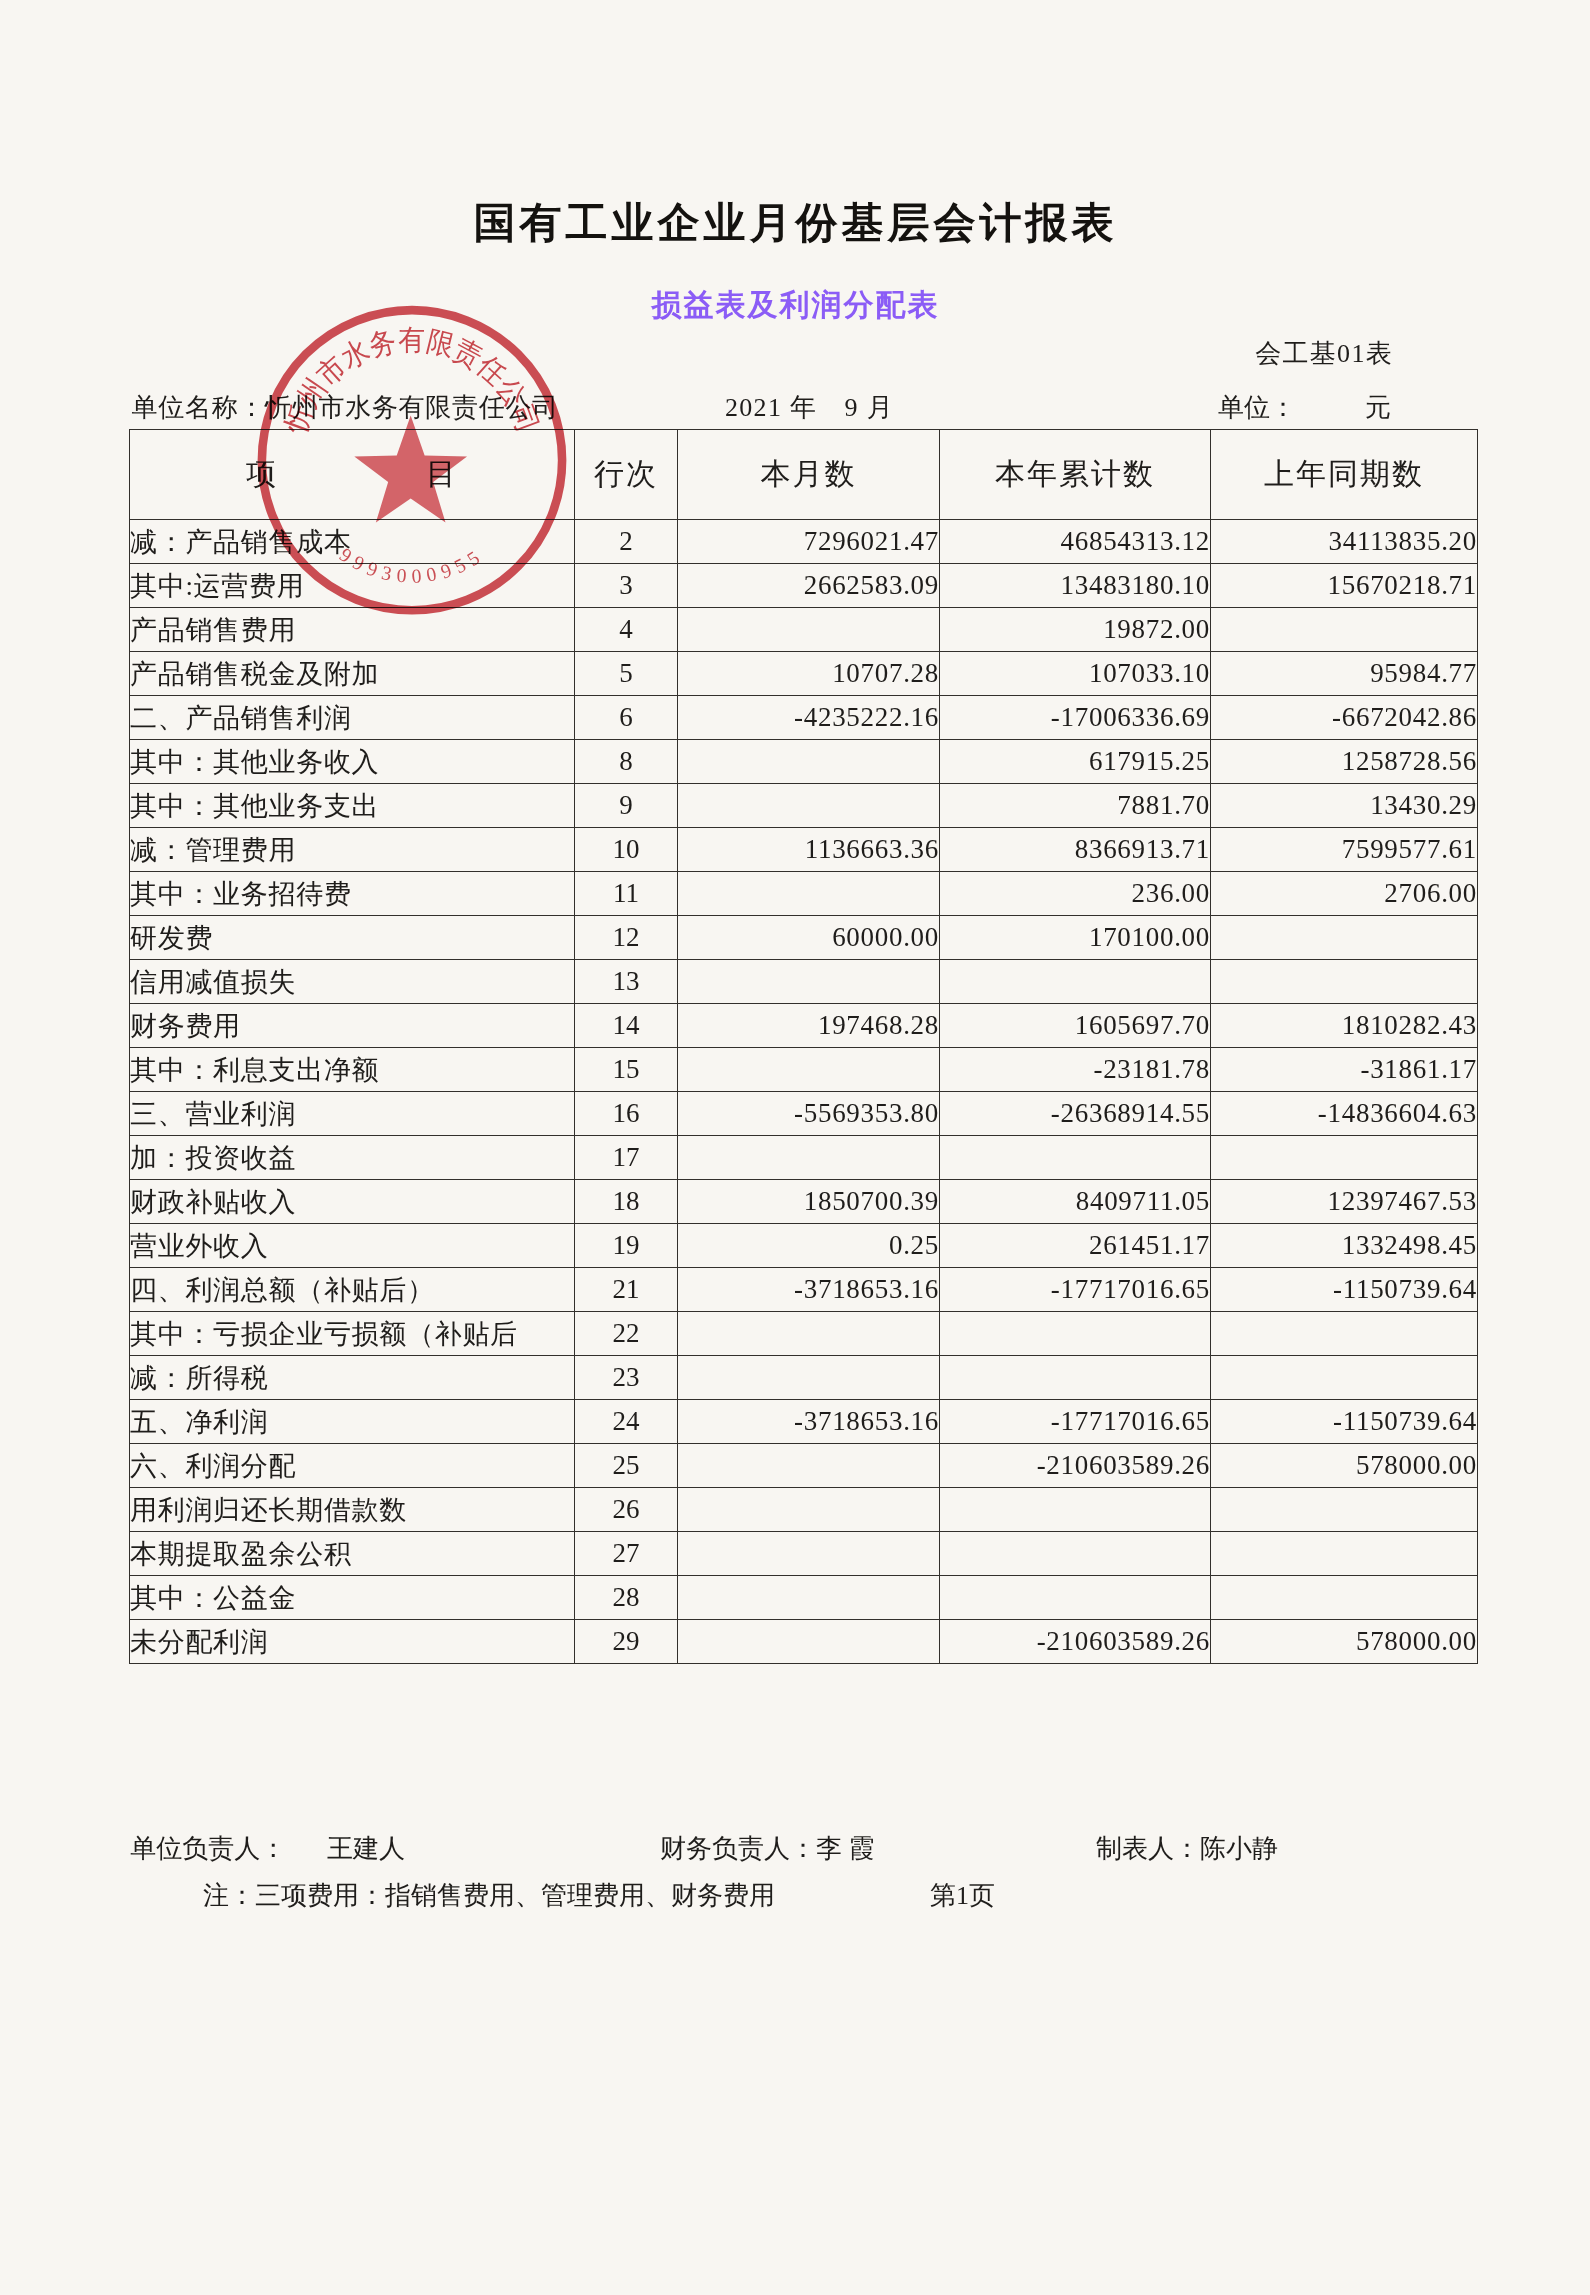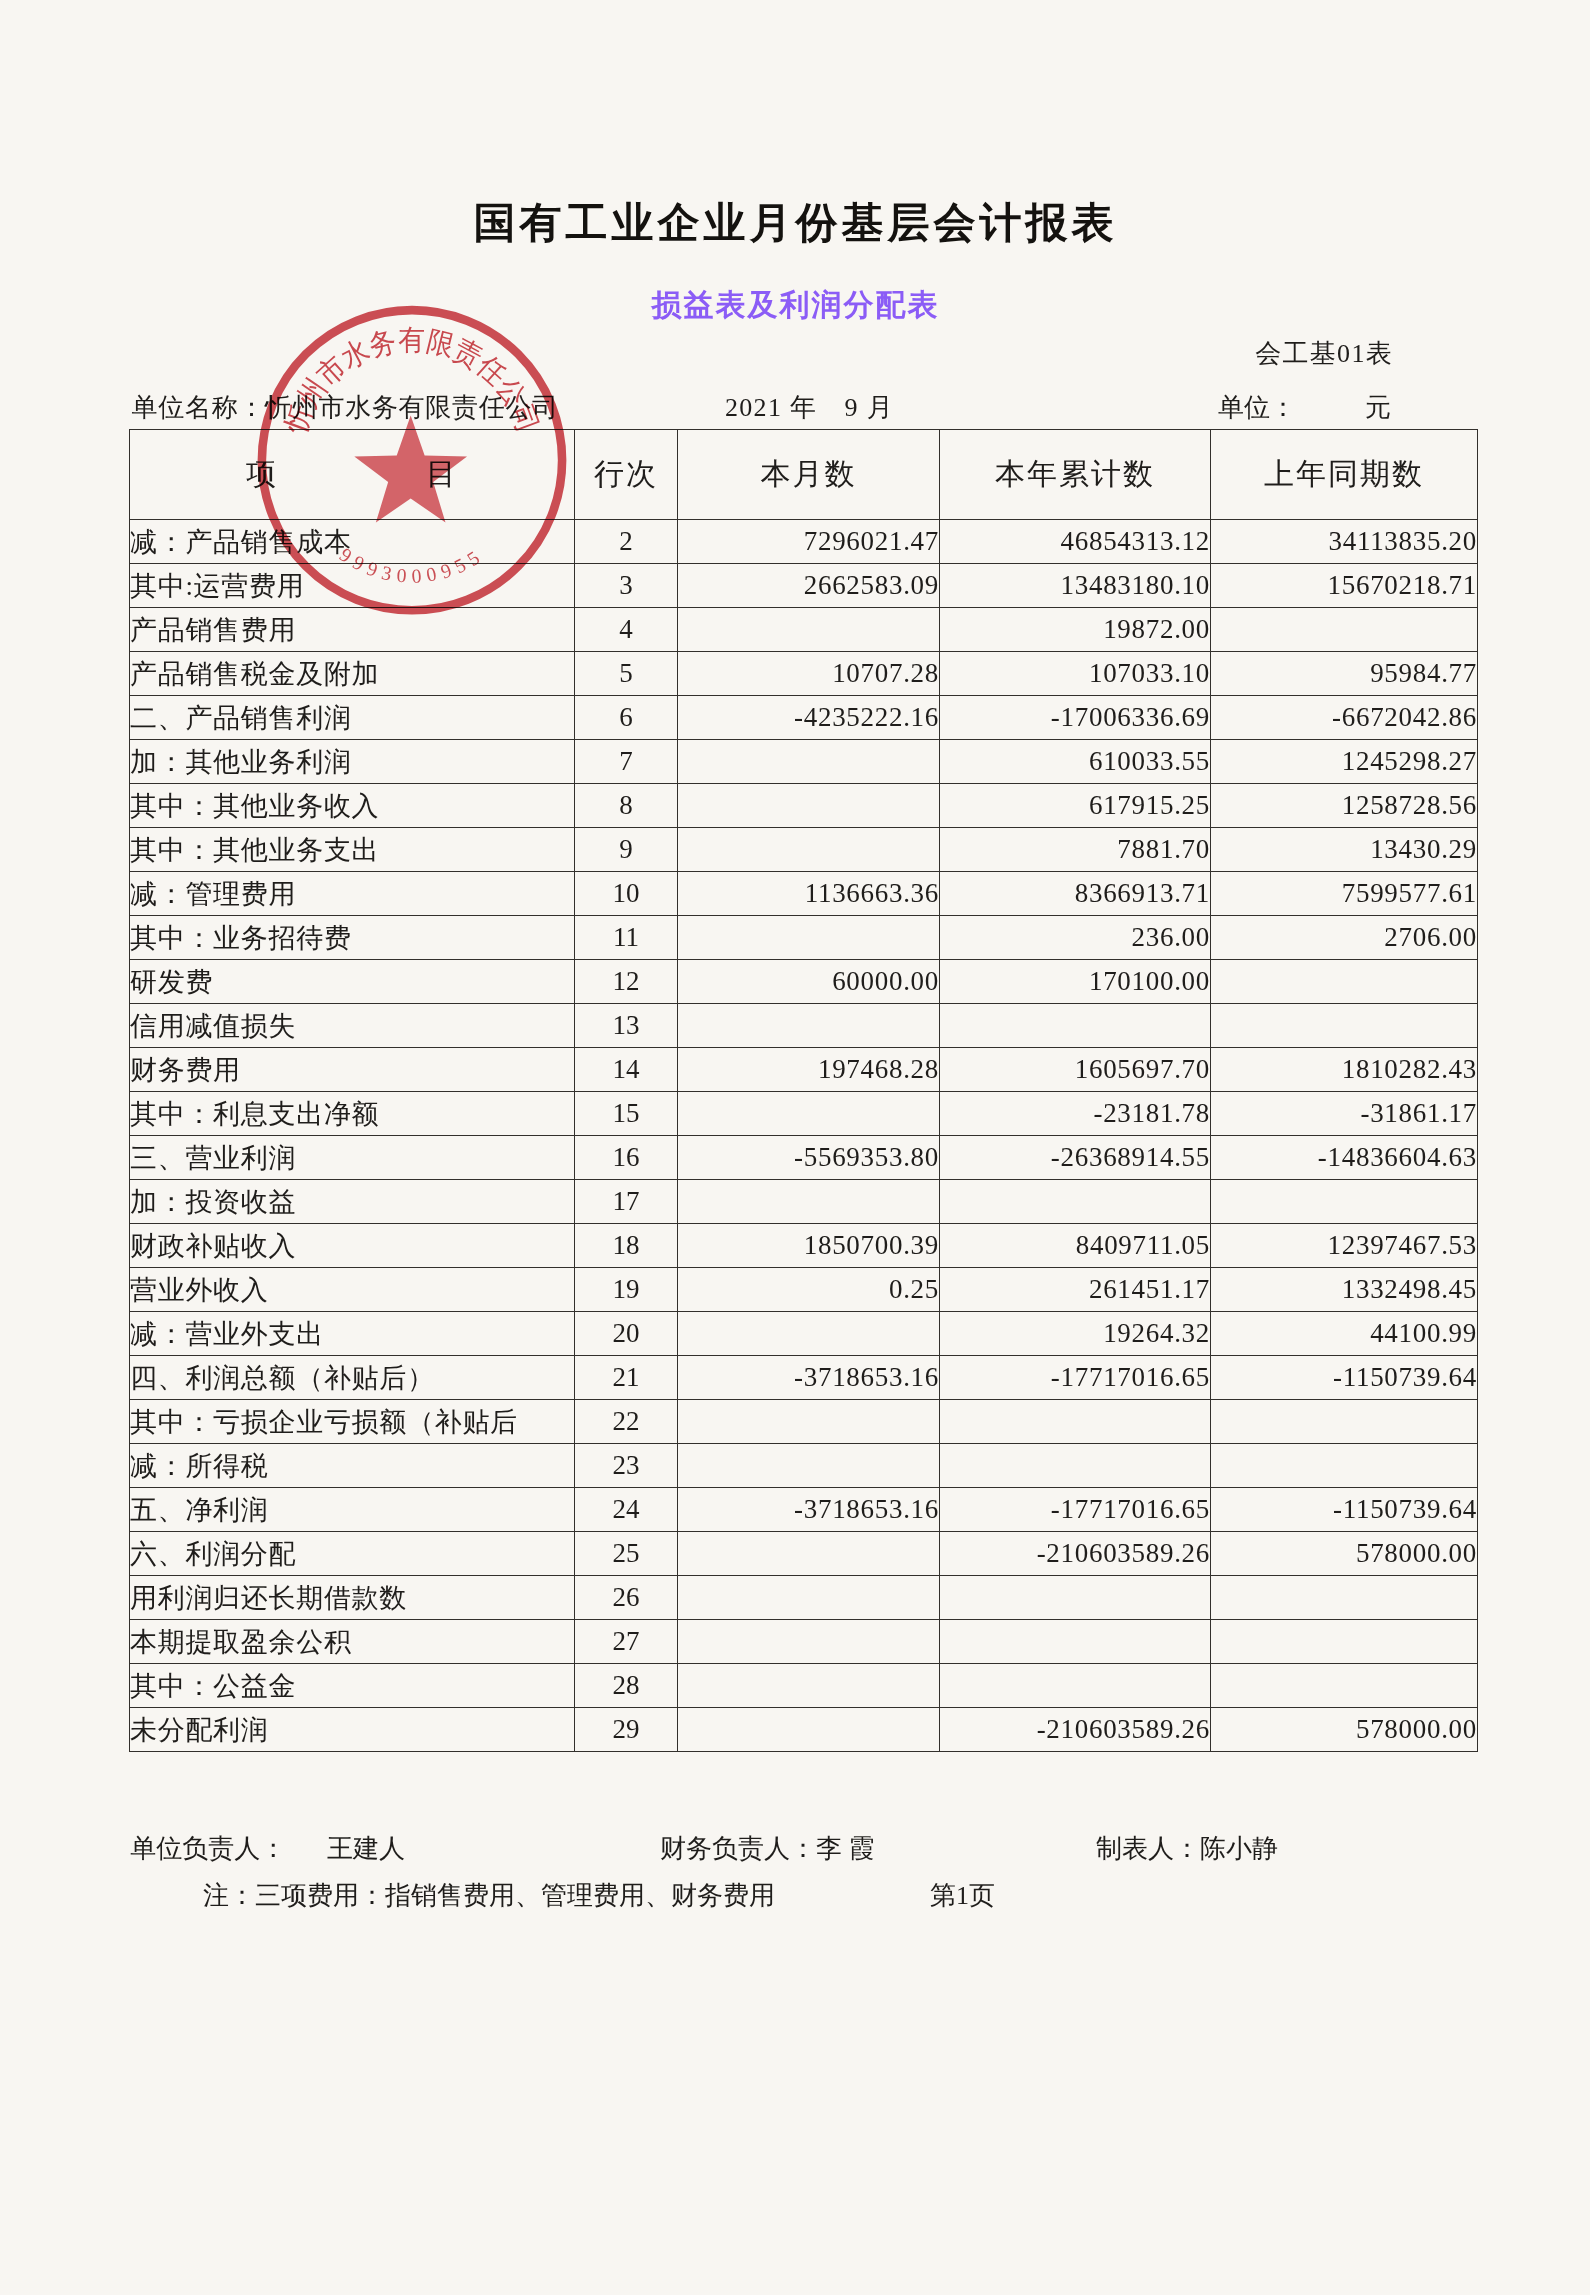--- a/index.html
+++ b/index.html
@@ -150,27 +150,20 @@
             <td class="c-num">95984.77</td>
           </tr>
           <tr>
             <td class="c-item ind0">二、产品销售利润</td>
             <td class="c-line">6</td>
             <td class="c-num">-4235222.16</td>
             <td class="c-num">-17006336.69</td>
             <td class="c-num">-6672042.86</td>
           </tr>
           <tr>
-            <td class="c-item ind1">加：其他业务利润</td>
-            <td class="c-line">7</td>
-            <td class="c-num"></td>
-            <td class="c-num">610033.55</td>
-            <td class="c-num">1245298.27</td>
-          </tr>
-          <tr>
             <td class="c-item ind3">其中：其他业务收入</td>
             <td class="c-line">8</td>
             <td class="c-num"></td>
             <td class="c-num">617915.25</td>
             <td class="c-num">1258728.56</td>
           </tr>
           <tr>
             <td class="c-item ind3">其中：其他业务支出</td>
             <td class="c-line">9</td>
             <td class="c-num"></td>
@@ -239,27 +232,20 @@
             <td class="c-num">1850700.39</td>
             <td class="c-num">8409711.05</td>
             <td class="c-num">12397467.53</td>
           </tr>
           <tr>
             <td class="c-item ind2">营业外收入</td>
             <td class="c-line">19</td>
             <td class="c-num">0.25</td>
             <td class="c-num">261451.17</td>
             <td class="c-num">1332498.45</td>
-          </tr>
-          <tr>
-            <td class="c-item ind1">减：营业外支出</td>
-            <td class="c-line">20</td>
-            <td class="c-num"></td>
-            <td class="c-num">19264.32</td>
-            <td class="c-num">44100.99</td>
           </tr>
           <tr>
             <td class="c-item ind0">四、利润总额（补贴后）</td>
             <td class="c-line">21</td>
             <td class="c-num">-3718653.16</td>
             <td class="c-num">-17717016.65</td>
             <td class="c-num">-1150739.64</td>
           </tr>
           <tr>
             <td class="c-item ind1">其中：亏损企业亏损额（补贴后</td>

